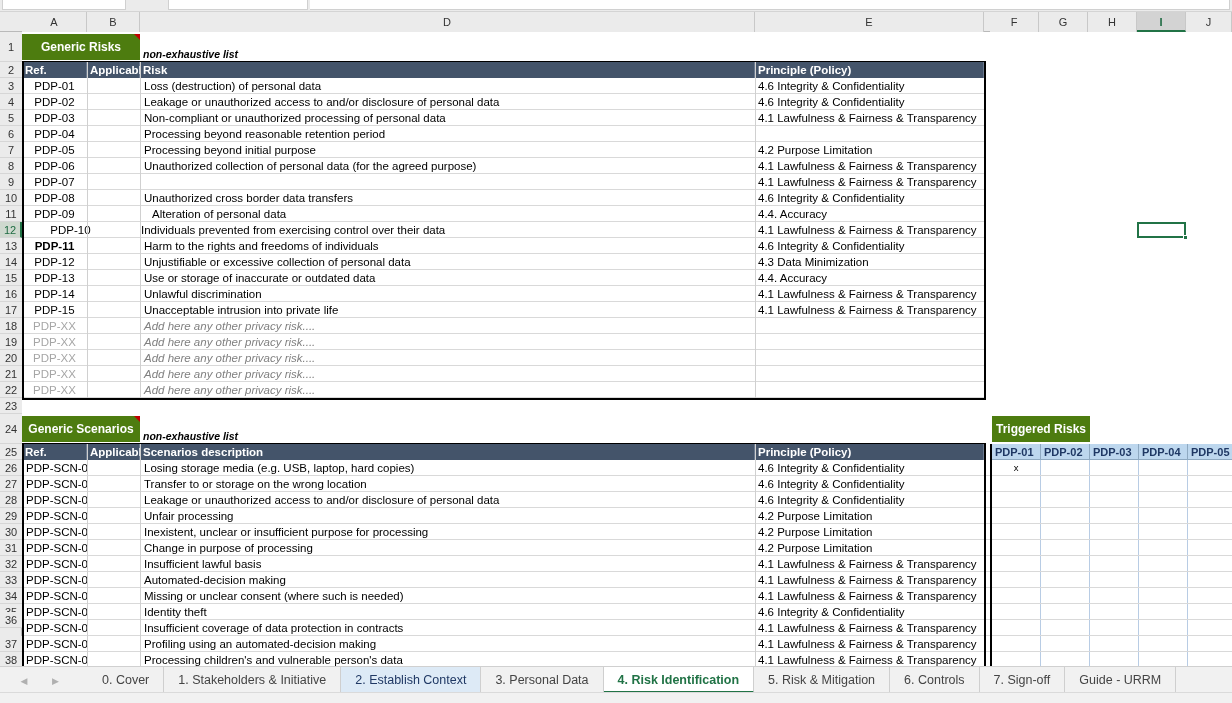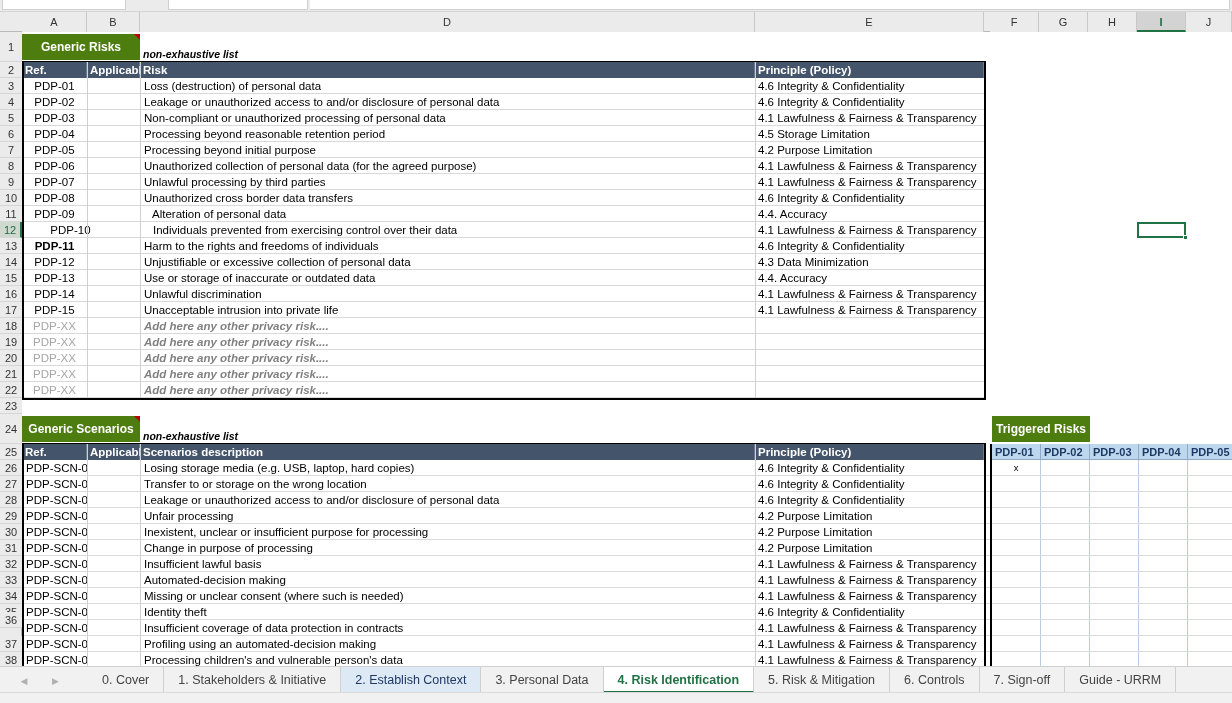--- a/index.html
+++ b/index.html
@@ -58,21 +58,21 @@
             border-top:6px solid #c00000; border-left:6px solid transparent; }
 
   .tblhdr { background:#44546a; color:#ffffff; font-weight:bold; font-size:11.5px;
             line-height:16px; position:absolute; padding-left:3px;
             border-right:1px solid #6b7a8f; }
 
   .subhdr { background:#bdd7ee; color:#1f3864; font-weight:bold; font-size:11px;
             line-height:16px; position:absolute; padding-left:3px;
             border-right:1px solid #8ea9c1; border-bottom:1px solid #8ea9c1; }
 
-  .ital { font-style:italic; color:#808080;font-weight:bold; }
+  .ital { font-style:italic; color:#808080; }
   .noteital { font-style:italic; font-weight:bold; font-size:10.5px; color:#000; }
   .grayref { color:#a6a6a6; }
   .ctr { text-align:center; }
 
   
   .selcell { position:absolute; border:2px solid #217346; }
   .selcell .handle { position:absolute; right:-4px; bottom:-4px; width:5px; height:5px;
             background:#217346; border:1px solid #fff; }
 
   
@@ -175,50 +175,48 @@
       <div class="gcell " style="left: 733px; top: 62px; width: 229px; height: 16px; line-height: 16px; padding-left: 3px;">4.6 Integrity &amp; Confidentiality</div>
       <div style="position: absolute; left: 0px; top: 77px; width: 962px; height: 1px; background: rgb(217, 217, 217);"></div>
       <div class="gcell ctr" style="left: 0px; top: 78px; width: 65px; height: 16px; line-height: 16px;">PDP-03</div>
       <div class="gcell ctr" style="left: 65px; top: 78px; width: 53px; height: 16px; line-height: 16px;"></div>
       <div class="gcell " style="left: 118px; top: 78px; width: 615px; height: 16px; line-height: 16px; padding-left: 4px;">Non-compliant or unauthorized  processing of personal data</div>
       <div class="gcell " style="left: 733px; top: 78px; width: 229px; height: 16px; line-height: 16px; padding-left: 3px;">4.1 Lawfulness &amp; Fairness &amp; Transparency</div>
       <div style="position: absolute; left: 0px; top: 93px; width: 962px; height: 1px; background: rgb(217, 217, 217);"></div>
       <div class="gcell ctr" style="left: 0px; top: 94px; width: 65px; height: 16px; line-height: 16px;">PDP-04</div>
       <div class="gcell ctr" style="left: 65px; top: 94px; width: 53px; height: 16px; line-height: 16px;"></div>
       <div class="gcell " style="left: 118px; top: 94px; width: 615px; height: 16px; line-height: 16px; padding-left: 4px;">Processing beyond reasonable retention period</div>
-      <div class="gcell " style="left: 733px; top: 94px; width: 229px; height: 16px; line-height: 16px; padding-left: 3px;">4.5 Storage Limitation</div>
       <div style="position: absolute; left: 0px; top: 109px; width: 962px; height: 1px; background: rgb(217, 217, 217);"></div>
       <div class="gcell ctr" style="left: 0px; top: 110px; width: 65px; height: 16px; line-height: 16px;">PDP-05</div>
       <div class="gcell ctr" style="left: 65px; top: 110px; width: 53px; height: 16px; line-height: 16px;"></div>
       <div class="gcell " style="left: 118px; top: 110px; width: 615px; height: 16px; line-height: 16px; padding-left: 4px;">Processing beyond initial purpose</div>
       <div class="gcell " style="left: 733px; top: 110px; width: 229px; height: 16px; line-height: 16px; padding-left: 3px;">4.2 Purpose Limitation</div>
       <div style="position: absolute; left: 0px; top: 125px; width: 962px; height: 1px; background: rgb(217, 217, 217);"></div>
       <div class="gcell ctr" style="left: 0px; top: 126px; width: 65px; height: 16px; line-height: 16px;">PDP-06</div>
       <div class="gcell ctr" style="left: 65px; top: 126px; width: 53px; height: 16px; line-height: 16px;"></div>
       <div class="gcell " style="left: 118px; top: 126px; width: 615px; height: 16px; line-height: 16px; padding-left: 4px;">Unauthorized collection of personal data (for the agreed purpose)</div>
       <div class="gcell " style="left: 733px; top: 126px; width: 229px; height: 16px; line-height: 16px; padding-left: 3px;">4.1 Lawfulness &amp; Fairness &amp; Transparency</div>
       <div style="position: absolute; left: 0px; top: 141px; width: 962px; height: 1px; background: rgb(217, 217, 217);"></div>
       <div class="gcell ctr" style="left: 0px; top: 142px; width: 65px; height: 16px; line-height: 16px;">PDP-07</div>
       <div class="gcell ctr" style="left: 65px; top: 142px; width: 53px; height: 16px; line-height: 16px;"></div>
-      <div class="gcell " style="left: 118px; top: 142px; width: 615px; height: 16px; line-height: 16px; padding-left: 4px;">Unlawful processing by third parties</div>
       <div class="gcell " style="left: 733px; top: 142px; width: 229px; height: 16px; line-height: 16px; padding-left: 3px;">4.1 Lawfulness &amp; Fairness &amp; Transparency</div>
       <div style="position: absolute; left: 0px; top: 157px; width: 962px; height: 1px; background: rgb(217, 217, 217);"></div>
       <div class="gcell ctr" style="left: 0px; top: 158px; width: 65px; height: 16px; line-height: 16px;">PDP-08</div>
       <div class="gcell ctr" style="left: 65px; top: 158px; width: 53px; height: 16px; line-height: 16px;"></div>
       <div class="gcell " style="left: 118px; top: 158px; width: 615px; height: 16px; line-height: 16px; padding-left: 4px;">Unauthorized cross border data transfers</div>
       <div class="gcell " style="left: 733px; top: 158px; width: 229px; height: 16px; line-height: 16px; padding-left: 3px;">4.6 Integrity &amp; Confidentiality</div>
       <div style="position: absolute; left: 0px; top: 173px; width: 962px; height: 1px; background: rgb(217, 217, 217);"></div>
       <div class="gcell ctr" style="left: 0px; top: 174px; width: 65px; height: 16px; line-height: 16px;">PDP-09</div>
       <div class="gcell ctr" style="left: 65px; top: 174px; width: 53px; height: 16px; line-height: 16px;"></div>
       <div class="gcell " style="left: 118px; top: 174px; width: 615px; height: 16px; line-height: 16px; padding-left: 12px;">Alteration of personal data</div>
       <div class="gcell " style="left: 733px; top: 174px; width: 229px; height: 16px; line-height: 16px; padding-left: 3px;">4.4. Accuracy</div>
       <div style="position: absolute; left: 0px; top: 189px; width: 962px; height: 1px; background: rgb(217, 217, 217);"></div>
       <div class="gcell ctr" style="left: 16px; top: 190px; width: 65px; height: 16px; line-height: 16px;">PDP-10</div>
       <div class="gcell ctr" style="left: 65px; top: 190px; width: 53px; height: 16px; line-height: 16px;"></div>
-      <div class="gcell " style="left: 118px; top: 190px; width: 615px; height: 16px; line-height: 16px; padding-left: 13px;">Individuals prevented from exercising control over their data</div>
+      <div class="gcell " style="left: 118px; top: 190px; width: 615px; height: 16px; line-height: 16px; padding-left: 1px;">Individuals prevented from exercising control over their data</div>
       <div class="gcell " style="left: 733px; top: 190px; width: 229px; height: 16px; line-height: 16px; padding-left: 3px;">4.1 Lawfulness &amp; Fairness &amp; Transparency</div>
       <div style="position: absolute; left: 0px; top: 205px; width: 962px; height: 1px; background: rgb(217, 217, 217);"></div>
       <div class="gcell ctr" style="left: 0px; top: 206px; width: 65px; height: 16px; line-height: 16px; font-weight: bold;">PDP-11</div>
       <div class="gcell ctr" style="left: 65px; top: 206px; width: 53px; height: 16px; line-height: 16px;"></div>
       <div class="gcell " style="left: 118px; top: 206px; width: 615px; height: 16px; line-height: 16px; padding-left: 4px;">Harm to the rights and freedoms of individuals</div>
       <div class="gcell " style="left: 733px; top: 206px; width: 229px; height: 16px; line-height: 16px; padding-left: 3px;">4.6 Integrity &amp; Confidentiality</div>
       <div style="position: absolute; left: 0px; top: 221px; width: 962px; height: 1px; background: rgb(217, 217, 217);"></div>
       <div class="gcell ctr" style="left: 0px; top: 222px; width: 65px; height: 16px; line-height: 16px;">PDP-12</div>
       <div class="gcell ctr" style="left: 65px; top: 222px; width: 53px; height: 16px; line-height: 16px;"></div>
       <div class="gcell " style="left: 118px; top: 222px; width: 615px; height: 16px; line-height: 16px; padding-left: 4px;">Unjustifiable or excessive collection of personal data</div>

